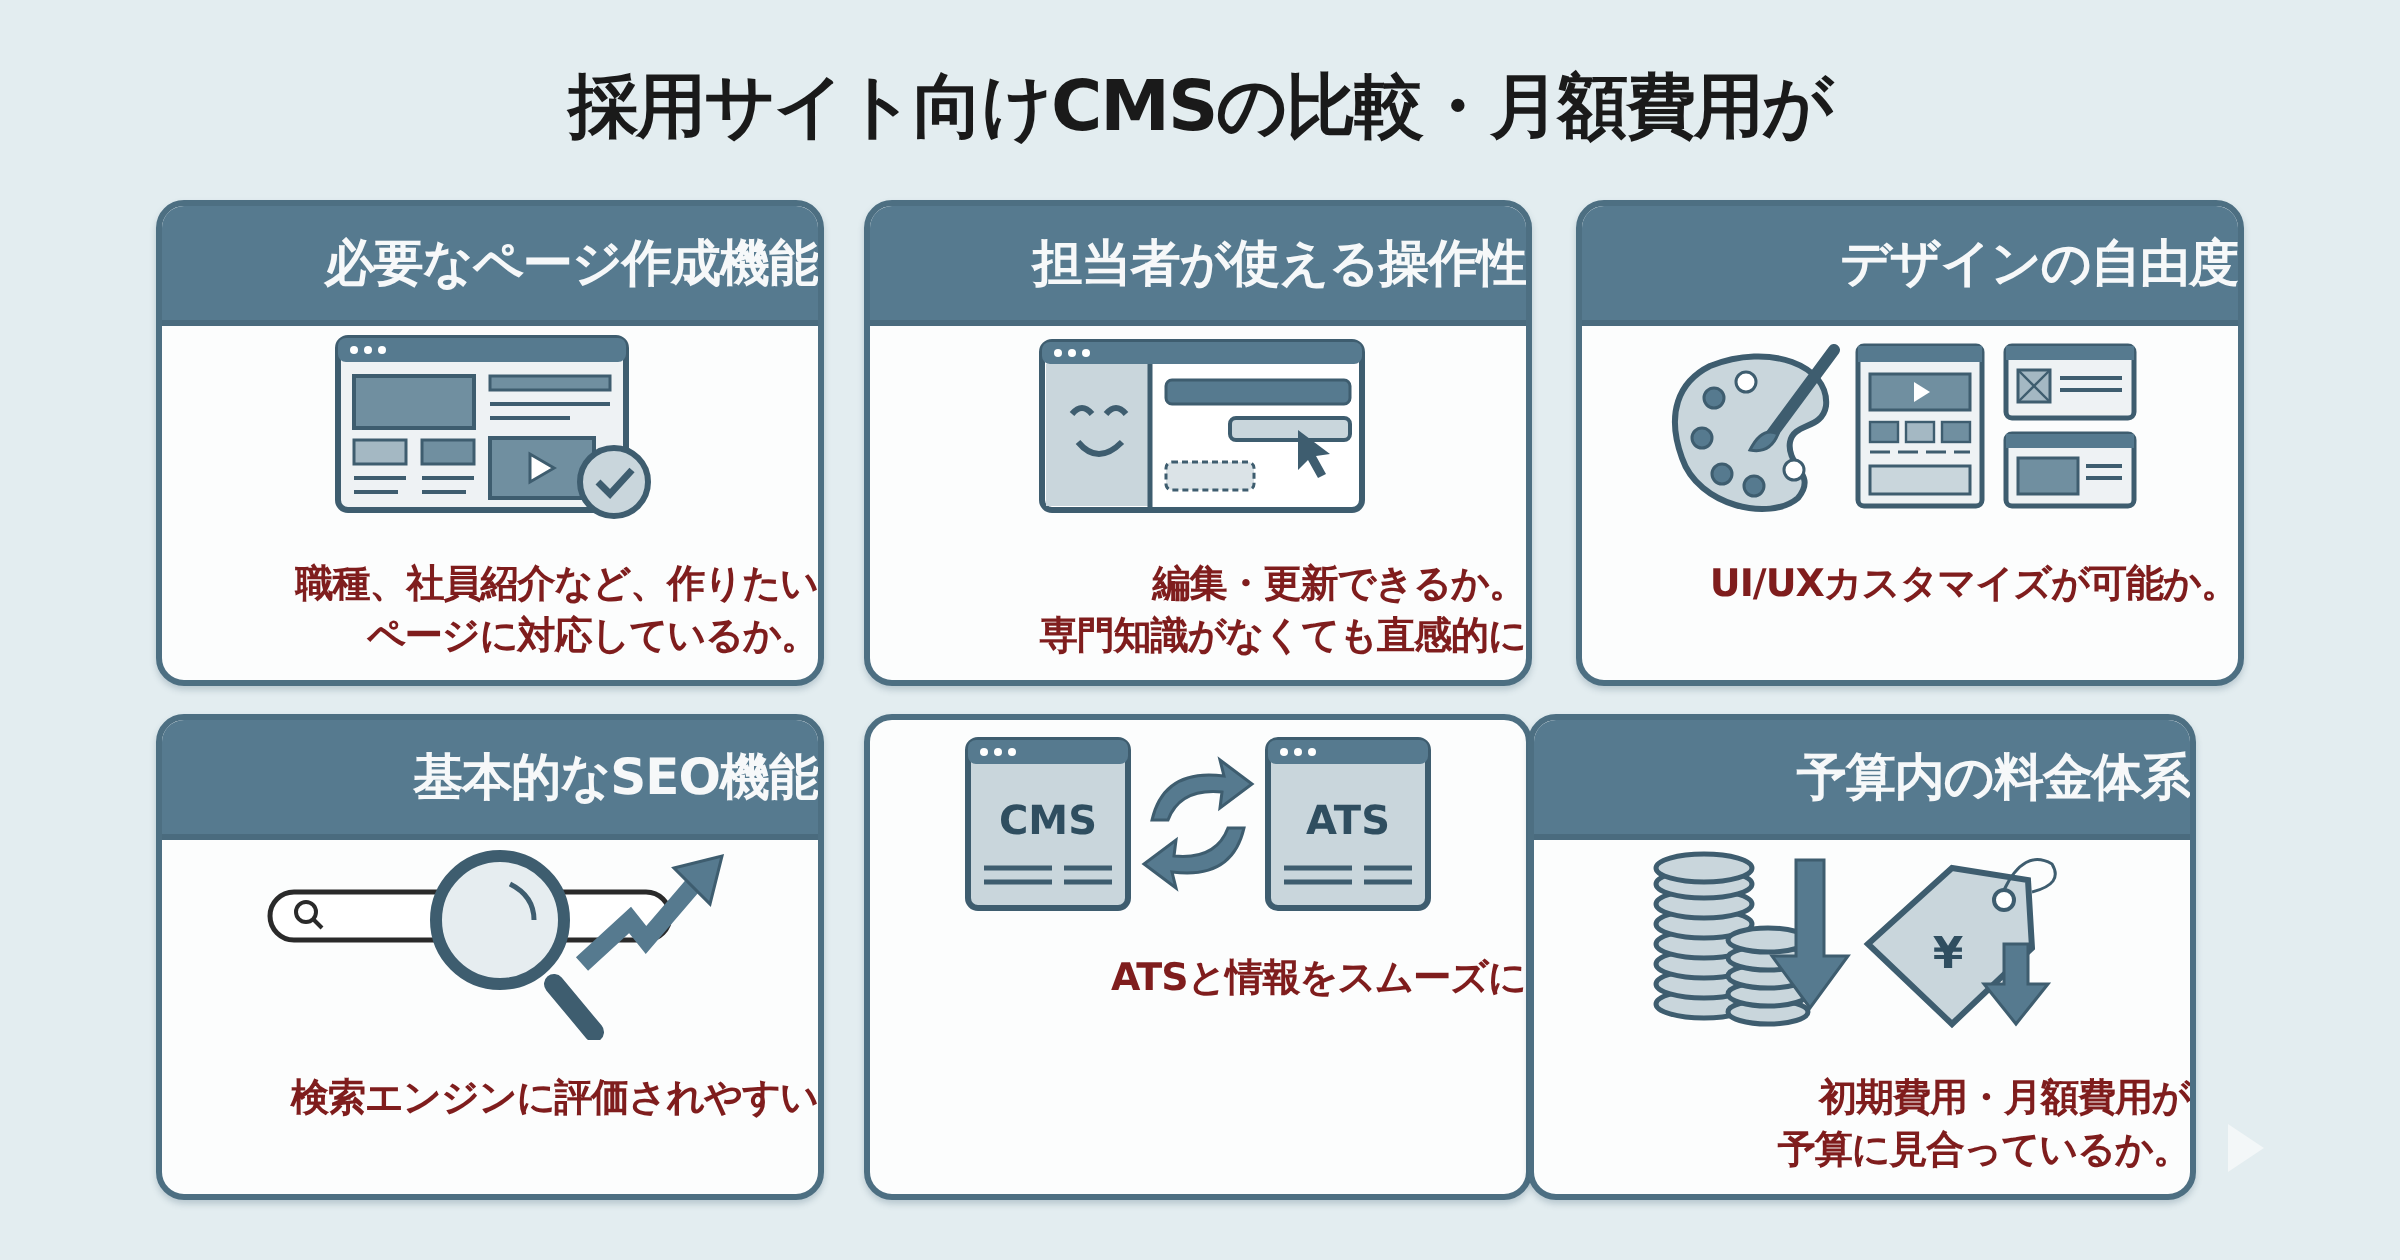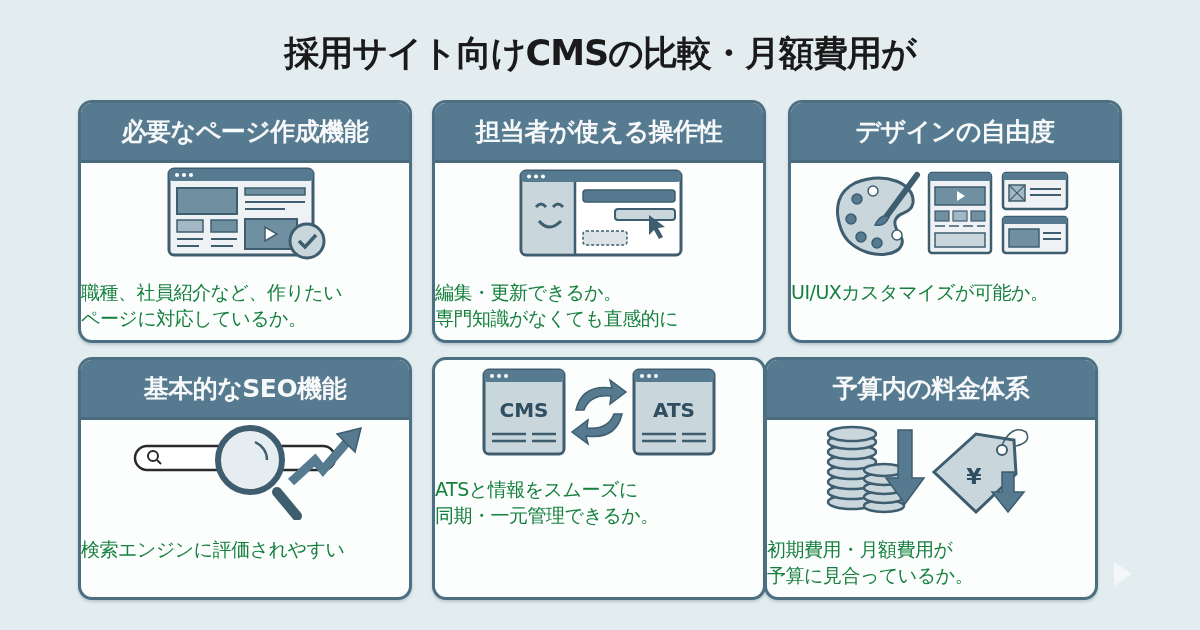--- a/index.html
+++ b/index.html
@@ -1,21 +1,21 @@
 <!DOCTYPE html>
 <html><head>
 <meta charset="utf-8">
 <style>
   html,body{margin:0;padding:0;}
   body{width:1200px;height:630px;background:#e3edf0;font-family:"DejaVu Sans","Liberation Sans",sans-serif;position:relative;overflow:hidden;}
   .title{position:absolute;left:0;top:30px;width:1200px;text-align:center;font-size:35px;font-weight:bold;color:#1a1a1a;letter-spacing:-1px;}
   .card{position:absolute;width:334px;height:243px;border:3px solid #4d6f82;border-radius:14px;background:#fcfdfd;overflow:hidden;box-sizing:border-box;box-shadow:0 2px 3px rgba(60,90,110,.25);}
-  .card .head{height:57px;background:#567a8f;border-bottom:3px solid #4a6b7e;color:#f6f8f9;font-size:25px;font-weight:bold;text-align:center;line-height:57px;letter-spacing:-0.5px;}
+  .card .head{height:57px;background:#567a8f;border-bottom:3px solid #4a6b7e;color:#f6f8f9;font-size:25px;font-weight:bold;text-align:right;line-height:57px;letter-spacing:-0.5px;}
   .card .icon{height:118px;display:flex;align-items:flex-start;justify-content:center;}
-  .card .desc{text-align:left;font-size:19px;font-weight:normal;color:#15803d;line-height:26px;letter-spacing:-0.5px;margin-top:-2px;}
+  .card .desc{text-align:right;font-size:19px;font-weight:bold;color:#7f1d1d;line-height:26px;letter-spacing:-0.5px;margin-top:-2px;}
   .c1{left:78px;top:100px;} .c2{left:432px;top:100px;} .c3{left:788px;top:100px;}
   .c4{left:78px;top:357px;} .c5{left:432px;top:357px;} .c6{left:764px;top:357px;}
   .watermark{position:absolute;right:68px;bottom:44px;width:0;height:0;border-left:18px solid #f3f7f8;border-top:12px solid transparent;border-bottom:12px solid transparent;}
 </style>
 </head>
 <body>
 
 <div class="title">採用サイト向けCMSの比較・月額費用が</div>
 
 <div class="card c1">
@@ -157,21 +157,20 @@
         <circle cx="182" cy="16" r="2" fill="#fff"></circle>
       <text x="200" y="57" text-anchor="middle" font-family="DejaVu Sans, sans-serif" font-weight="bold" font-size="20" fill="#2f4e60">ATS</text>
       <line x1="168" y1="74" x2="202" y2="74" stroke="#3e5d6f" stroke-width="2.5"></line>
         <line x1="208" y1="74" x2="232" y2="74" stroke="#3e5d6f" stroke-width="2.5"></line>
       <line x1="168" y1="81" x2="202" y2="81" stroke="#3e5d6f" stroke-width="2.5"></line>
         <line x1="208" y1="81" x2="232" y2="81" stroke="#3e5d6f" stroke-width="2.5"></line>
     </svg>
   </div>
   <div class="desc">
     <div>ATSと情報をスムーズに</div>
-    <div>同期・一元管理できるか。</div>
   </div>
 </div>
 
 <div class="card c6">
   <div class="head">予算内の料金体系</div>
   <div class="icon">
     <svg width="230" height="100" viewBox="0 0 230 100">
       <g fill="#c9d6dc" stroke="#3e5d6f" stroke-width="2.5">
         <ellipse cx="36" cy="82" rx="24" ry="7"></ellipse>
           <ellipse cx="36" cy="72" rx="24" ry="7"></ellipse>

